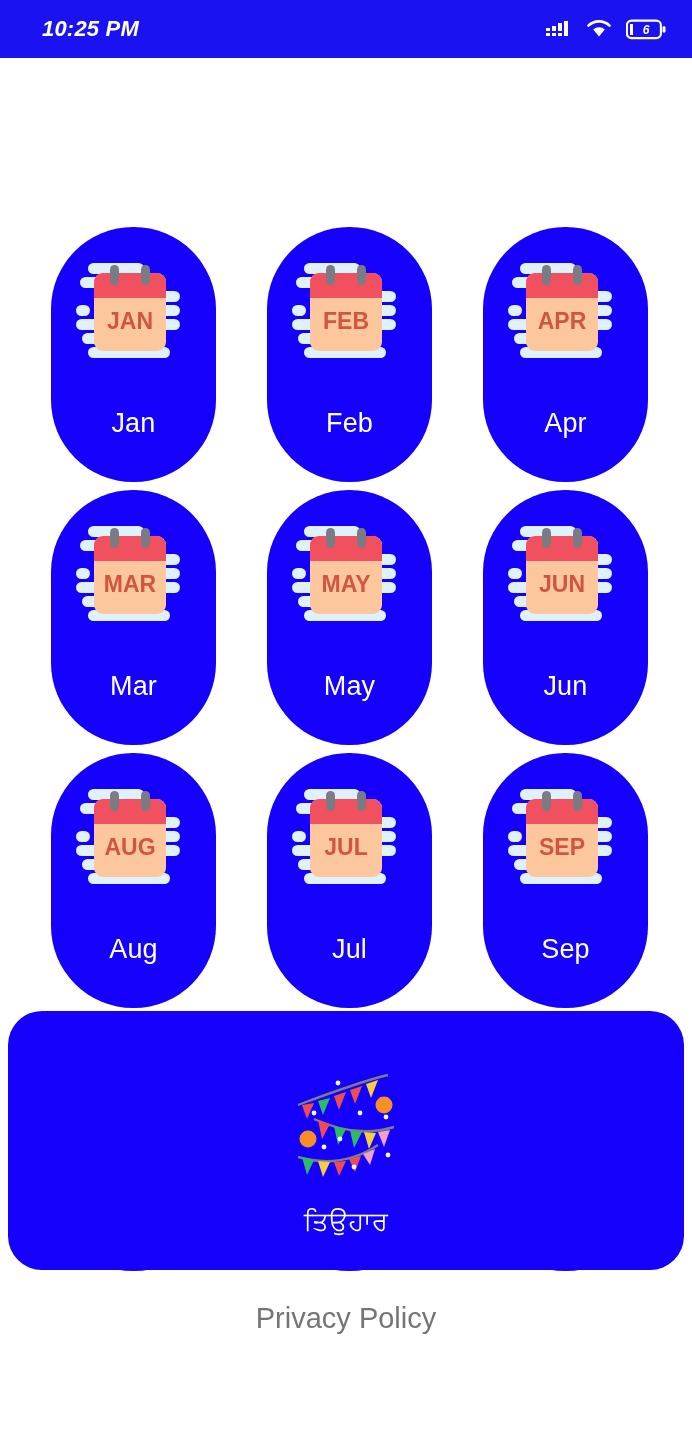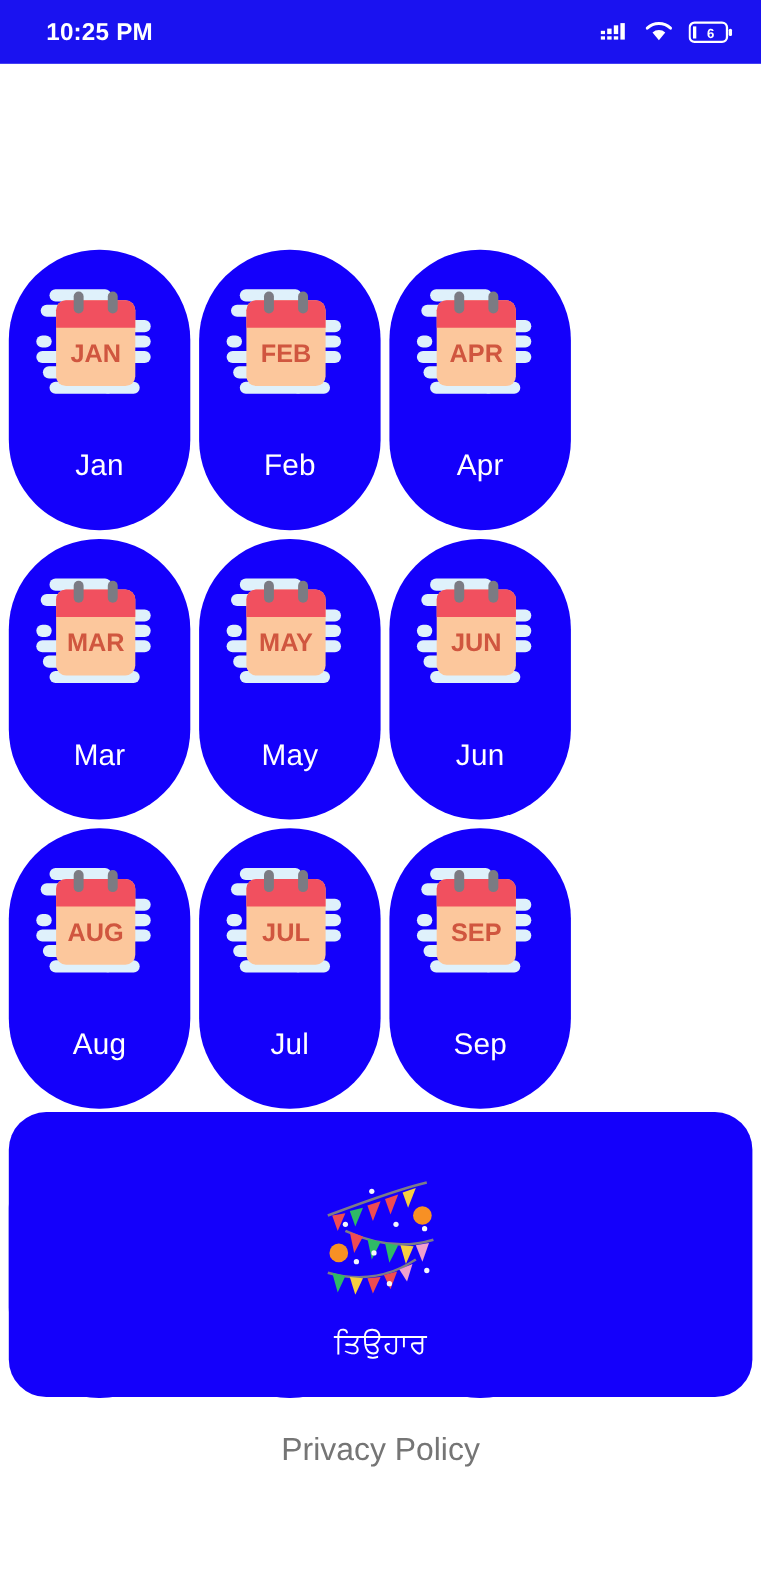--- a/index.html
+++ b/index.html
@@ -23,20 +23,21 @@
   .statusbar {
     position: absolute;
     top: 0; left: 0;
     width: 692px;
     height: 58px;
     background: #1a12f0;
     display: flex;
     align-items: center;
     justify-content: space-between;
     padding: 0 26px 0 42px;
+    font-style: italic;
   }
   .status-time {
     color: #ffffff;
     font-size: 22px;
     font-weight: bold;
     letter-spacing: 0.2px;
   }
   .status-icons {
     display: flex;
     align-items: center;
@@ -89,20 +90,21 @@
   .month-card {
     width: 165px;
     height: 255px;
     background: #1400fb;
     border-radius: 82px;
     display: flex;
     flex-direction: column;
     align-items: center;
     position: relative;
     cursor: pointer;
+    margin-left: 43px;
   }
   .month-icon {
     margin-top: 32px;
     width: 120px;
     height: 112px;
     position: relative;
   }
   .month-label {
     position: absolute;
     bottom: 43px;

